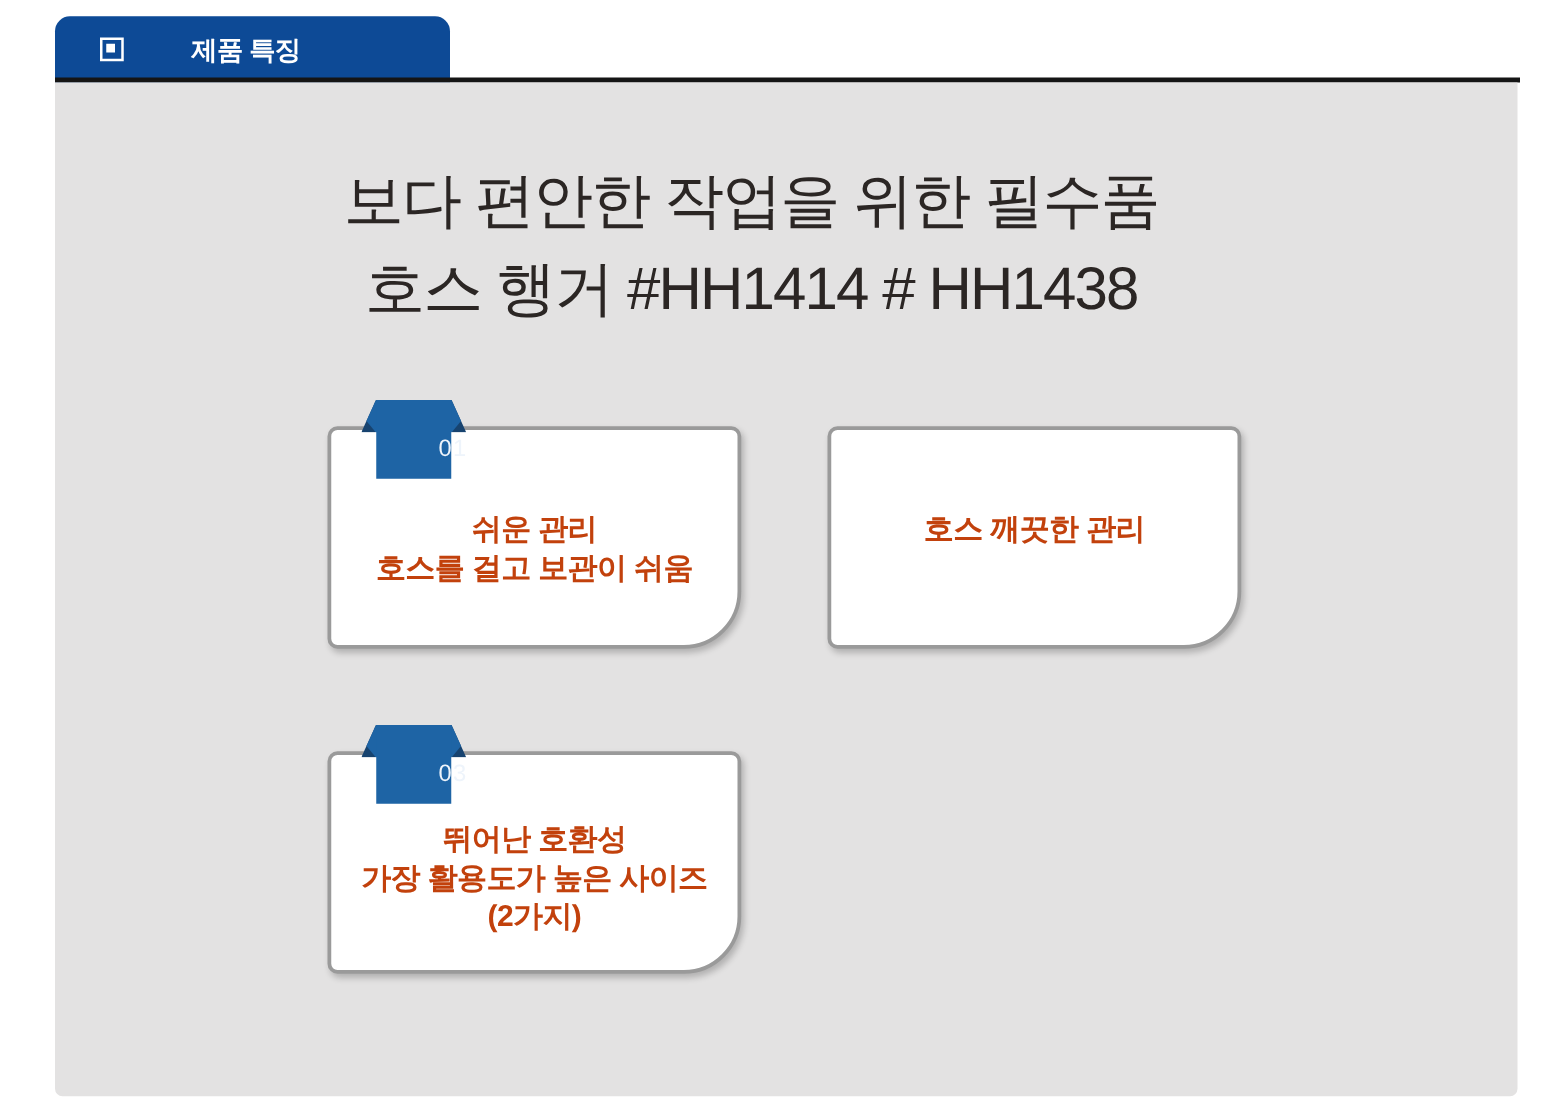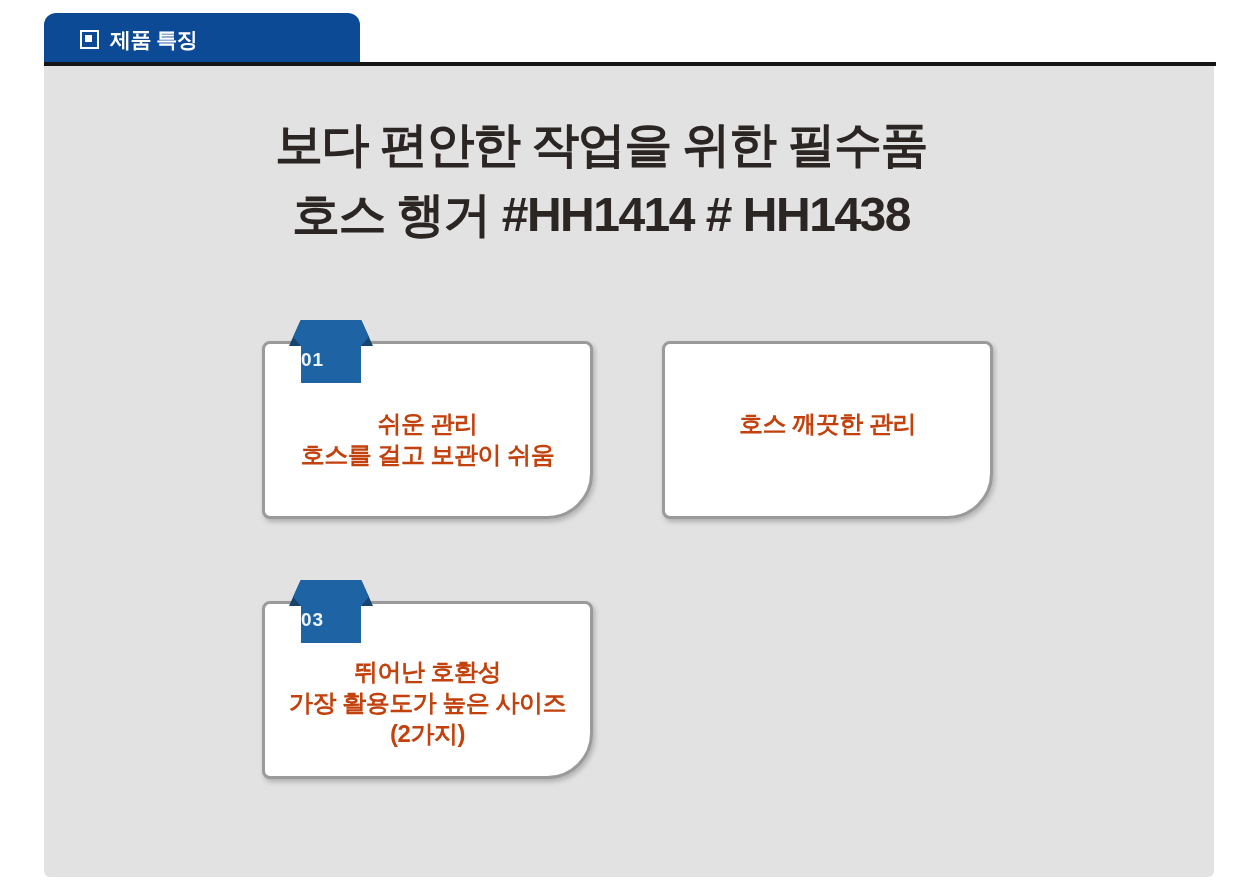--- a/index.html
+++ b/index.html
@@ -11,36 +11,36 @@
 
   
   .tab {
     position: absolute; left: 44px; top: 13px; width: 316px; height: 53px;
     background: #0d4a96; border-radius: 12px 12px 0 0;
     display: flex; align-items: center; gap: 11px;
     padding-left: 36px; box-sizing: border-box;
   }
   .tab-icon { width: 15px; height: 15px; border: 2px solid #ffffff; position: relative; flex: 0 0 auto; }
   .tab-icon::after { content: ""; position: absolute; left: 3px; top: 3px; width: 7px; height: 7px; background: #ffffff; }
-  .tab-label { color: #ffffff; font-size: 21px; font-weight: bold; letter-spacing: -0.5px; }
+  .tab-label { color: #ffffff; font-size: 21px; font-weight: bold; letter-spacing: -0.5px; margin-left: 43px; }
 
   
   .divider { position: absolute; left: 44px; top: 62px; width: 1172px; height: 4px; background: #151515; }
 
   
   .panel {
     position: absolute; left: 44px; top: 66px; width: 1170px; height: 811px;
     background: #e3e2e2; border-radius: 0 0 6px 6px;
   }
 
   
   .title {
-    position: absolute; top: 44px; left: 0; width: 100%;
+    position: absolute; top: 61px; left: 0; width: 100%;
     box-sizing: border-box; padding-right: 56px;
-    text-align: center; font-size: 48px; font-weight: bold;
+    text-align: center; font-size: 48px; font-weight: normal;
     color: #2b2624; line-height: 70px; letter-spacing: -1.5px;
   }
   .title-line { display: block; }
 
   
   .card {
     position: absolute; width: 331px; height: 178px;
     background: #ffffff; border: 3px solid #9a9a9a;
     border-radius: 8px 8px 46px 8px;
     box-shadow: 2px 3px 5px rgba(0,0,0,0.22);
@@ -67,22 +67,22 @@
     background: #17436f;
     clip-path: polygon(14% 0, 86% 0, 100% 100%, 0 100%);
   }
   .fold::after {
     content: ""; position: absolute; left: 0; top: 0; width: 84px; height: 26px;
     background: #1e64a5;
     clip-path: polygon(14% 0, 86% 0, 100% 45%, 86% 100%, 14% 100%, 0 45%);
   }
   .strip { position: absolute; top: 0; left: 12px; width: 60px; height: 63px; background: #1e64a5; }
   .num {
-    position: absolute; top: 29px; left: 0; width: 100%;
-    text-align: left; font-size: 19px; font-weight: bold;
+    position: absolute; top: 29px; left: 13px; width: 100%;
+    text-align: right; font-size: 19px; font-weight: normal;
     color: #eef4fb; letter-spacing: 1px;
   }
 </style>
 </head>
 <body>
 
 <div id="stage">
 
   <div class="tab">
     <span class="tab-icon"></span>

